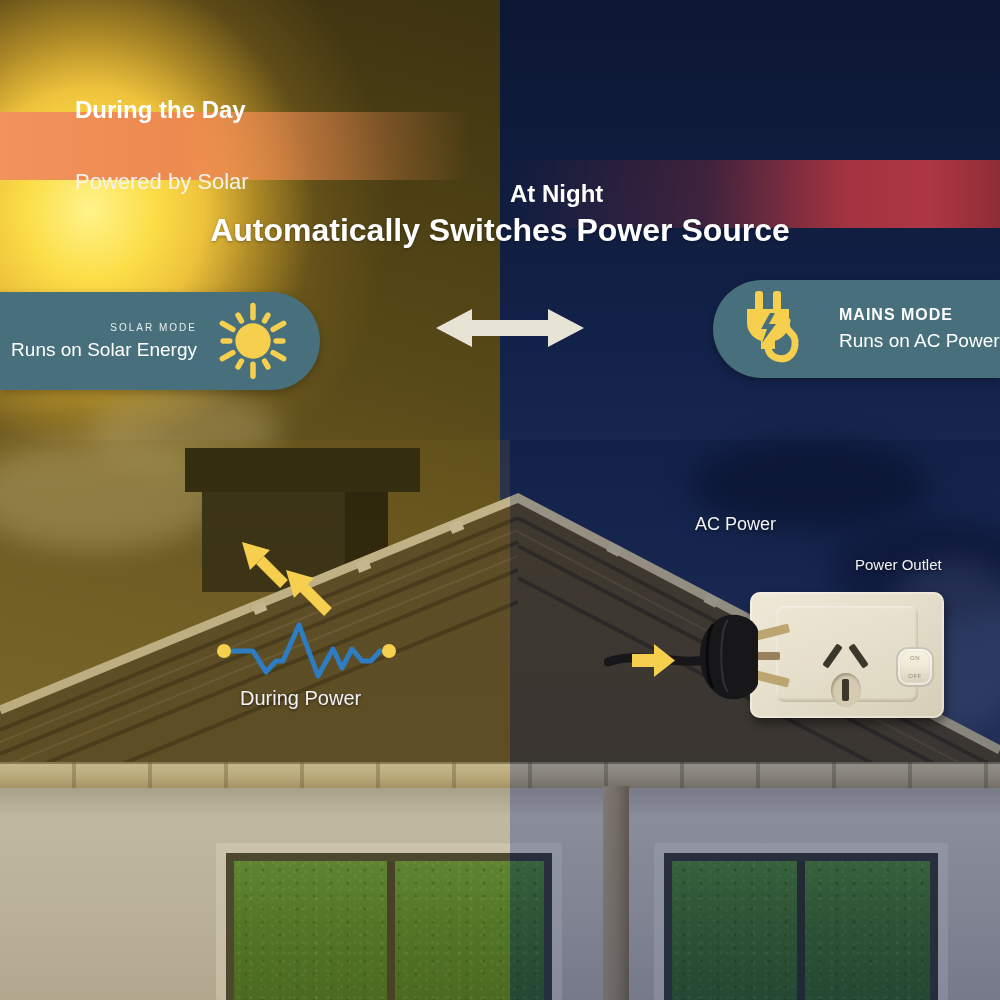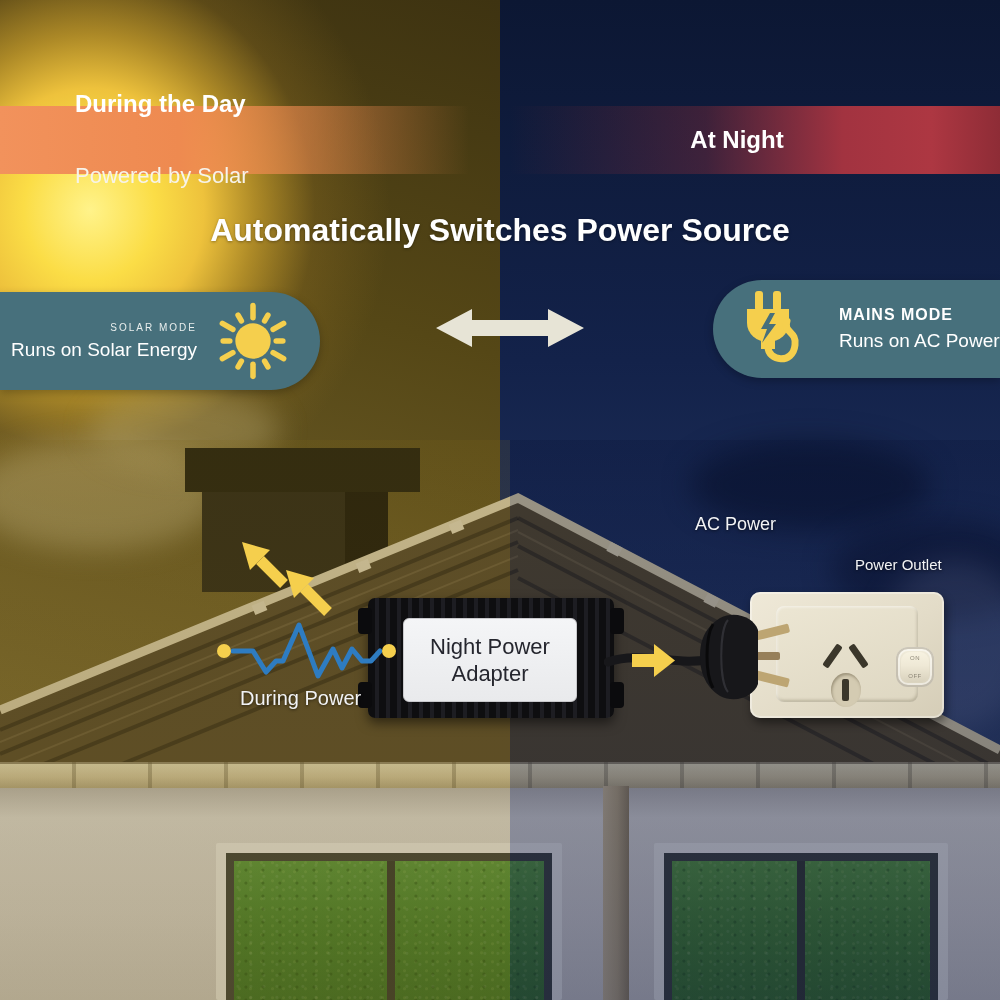--- a/index.html
+++ b/index.html
@@ -50,25 +50,25 @@
   .mul-right{left:797px;top:861px;width:8px;height:139px;}
   .post{left:603px;top:786px;width:26px;height:214px;
     background:linear-gradient(90deg,#c6b593 0%,#b3a17c 55%,#8f7e5d 100%);}
 
   .tint-warm{left:0;top:440px;width:510px;height:560px;
     background:linear-gradient(180deg,rgba(128,102,22,.16) 0%,rgba(120,95,18,.30) 100%);}
   .tint-cool{left:510px;top:440px;width:490px;height:560px;
     background:linear-gradient(180deg,rgba(8,18,55,.26) 0%,rgba(10,22,64,.44) 100%);}
 
   
-  .band{top:106px;height:68px;display:flex;flex-direction:column;justify-content:center;gap:44px;}
+  .band{top:112px;height:68px;display:flex;flex-direction:column;justify-content:center;gap:44px;}
   .band-day{left:0;width:510px;padding-left:75px;box-sizing:border-box;
     background:linear-gradient(90deg,#f2925c 0%,#ee8a50 35%,rgba(238,138,80,.55) 62%,rgba(238,138,80,0) 92%);}
-  .band-night{left:510px;width:490px;align-items:center;padding-right:36px;box-sizing:border-box;
-    background:linear-gradient(90deg,rgba(140,45,55,0) 0%,rgba(150,45,55,.35) 40%,#a23340 68%,#ad3742 86%,#8e2c36 100%);}
+  .band-night{left:510px;width:490px;align-items:flex-start;padding-right:36px;box-sizing:border-box;
+    background:linear-gradient(90deg,rgba(140,45,55,0) 0%,rgba(150,45,55,.35) 40%,#a23340 68%,#ad3742 86%,#8e2c36 100%);margin-top:48px;}
   .band-title{font-size:24px;font-weight:bold;color:#ffffff;line-height:1.2;}
   .band-sub{font-size:22px;font-weight:400;color:#f7f3ea;line-height:1.2;}
 
   .headline{left:0;top:212px;width:1000px;text-align:center;
     font-size:32px;font-weight:bold;color:#ffffff;text-shadow:0 1px 3px rgba(0,0,0,.35);}
 
   
   .pill{height:98px;background:#47707c;display:flex;align-items:center;box-shadow:0 3px 8px rgba(0,0,0,.25);}
   .pill-solar{left:0;top:292px;width:320px;border-radius:0 52px 52px 0;justify-content:flex-end;}
   .pill-mains{left:713px;top:280px;width:287px;border-radius:52px 0 0 52px;justify-content:flex-start;}
@@ -276,30 +276,20 @@
 
   <svg class="abs sun-arrow a1" viewBox="0 0 52 52">
     <polygon points="4,4 32,12 12,32" fill="#F5CF4D"></polygon>
     <line x1="22" y1="22" x2="46" y2="46" stroke="#F5CF4D" stroke-width="11"></line>
   </svg>
   <svg class="abs sun-arrow a2" viewBox="0 0 52 52">
     <polygon points="4,4 32,12 12,32" fill="#F5CF4D"></polygon>
     <line x1="22" y1="22" x2="46" y2="46" stroke="#F5CF4D" stroke-width="11"></line>
   </svg>
 
-  <div class="abs adapter">
-    <div class="adapter-tab tab-tl"></div>
-    <div class="adapter-tab tab-bl"></div>
-    <div class="adapter-tab tab-tr"></div>
-    <div class="adapter-tab tab-br"></div>
-    <div class="adapter-label">
-      <span>Night Power</span>
-      <span>Adapter</span>
-    </div>
-  </div>
 
   <svg class="abs zigzag" viewBox="0 0 186 70">
     <polyline points="21,35 41,35 54,56 64,45 71,45 87,9 106,60 121,33 130,52 140,33 150,45 159,45 168,35" fill="none" stroke="#2E7CC1" stroke-width="5" stroke-linejoin="round" stroke-linecap="round"></polyline>
     <circle cx="12" cy="35" r="7" fill="#F5CF4D"></circle>
     <circle cx="177" cy="35" r="7" fill="#F5CF4D"></circle>
   </svg>
   <div class="abs lbl lbl-solar">During Power</div>
 
   <svg class="abs cord" viewBox="0 0 120 42">
     <path d="M4,24 C40,12 70,30 116,20" fill="none" stroke="#17171a" stroke-width="9" stroke-linecap="round"></path>

